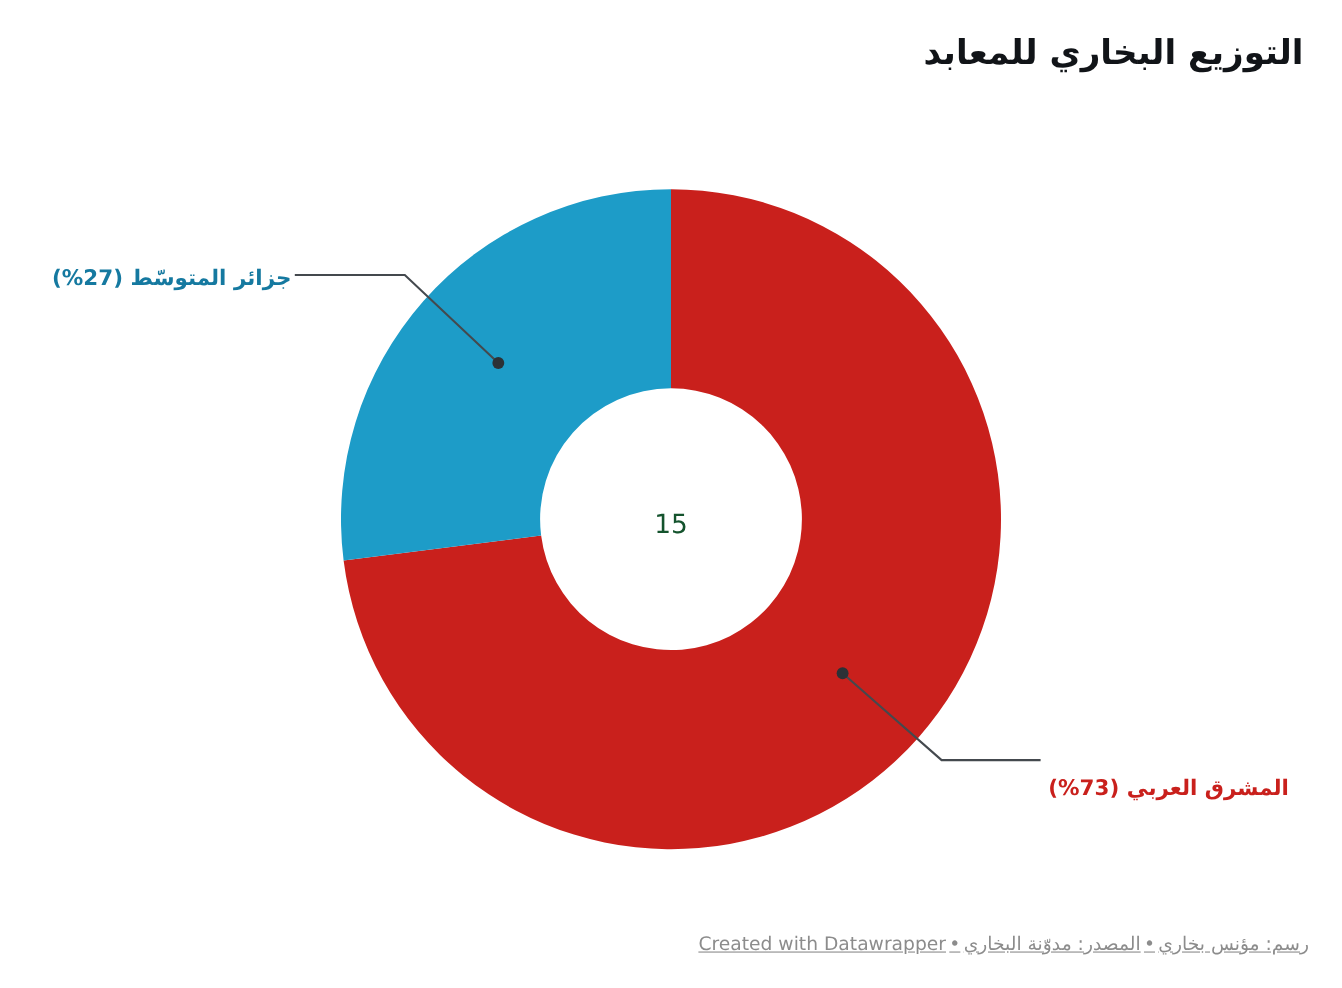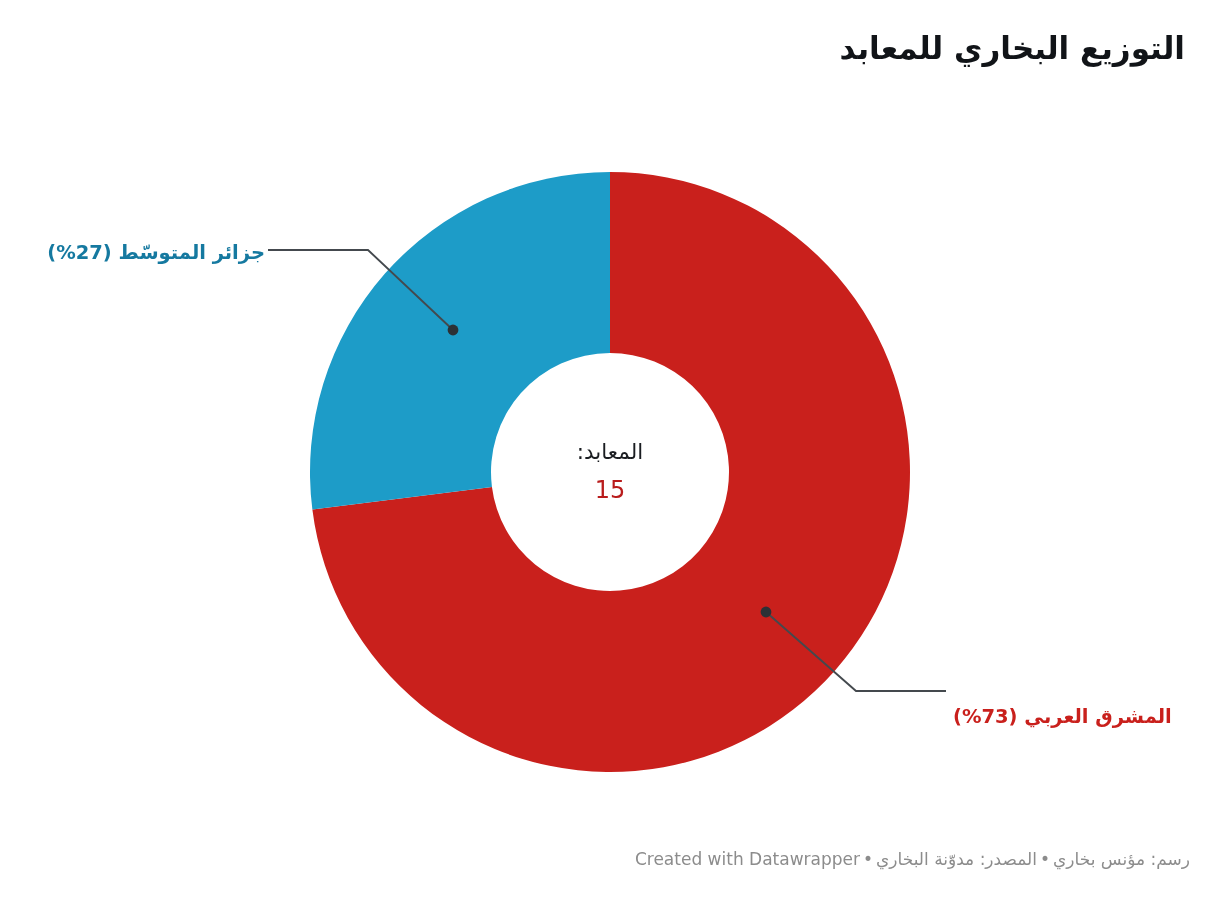--- a/index.html
+++ b/index.html
@@ -98,38 +98,39 @@
     font-size: 21.5px;
     font-weight: 400;
     color: #1a1d21;
     line-height: 1.25;
     white-space: nowrap;
   }
   .center-value {
     margin-top: 10px;
     font-size: 24px;
     font-weight: 400;
-    color: #b91c1c;
+    color: #14532d;
     line-height: 1.2;
     direction: ltr;
   }
 
   
   .chart-footer {
     position: absolute;
     top: 848px;
     left: 0;
     width: 1190px;
     text-align: right;
     direction: rtl;
     font-size: 17px;
     font-weight: 400;
     color: #8c8c8c;
     line-height: 1.3;
     white-space: nowrap;
+    text-decoration: underline;
   }
   .footer-sep { padding: 0 3px; }
 </style>
 </head>
 <body style="background: rgb(255, 255, 255);">
 
 <div id="chart-root">
 
   <div class="chart-title">التوزيع البخاري للمعابد</div>
 
@@ -149,21 +150,20 @@
       <path class="leader-line" id="leader-red" d="M 766 612 L 856 691 L 946 691"></path>
       <circle class="leader-dot" id="dot-red" r="5.4" cx="766" cy="612"></circle>
     </g>
   </svg>
 
   <div class="slice-label slice-label--blue" style="color: rgb(21, 121, 160);">جزائر المتوسّط (27%)</div>
 
   <div class="slice-label slice-label--red" style="color: rgb(201, 32, 28);">المشرق العربي (73%)</div>
 
   <div class="center-block">
-    <div class="center-title">المعابد:</div>
     <div class="center-value">15</div>
   </div>
 
   <div class="chart-footer" style="color: rgb(140, 140, 140);">
     <span>رسم: مؤنس بخاري</span><span class="footer-sep">•</span><span>المصدر: مدوّنة البخاري</span><span class="footer-sep">•</span><span>Created with Datawrapper</span>
   </div>
 
 </div>
 
 </body></html>

